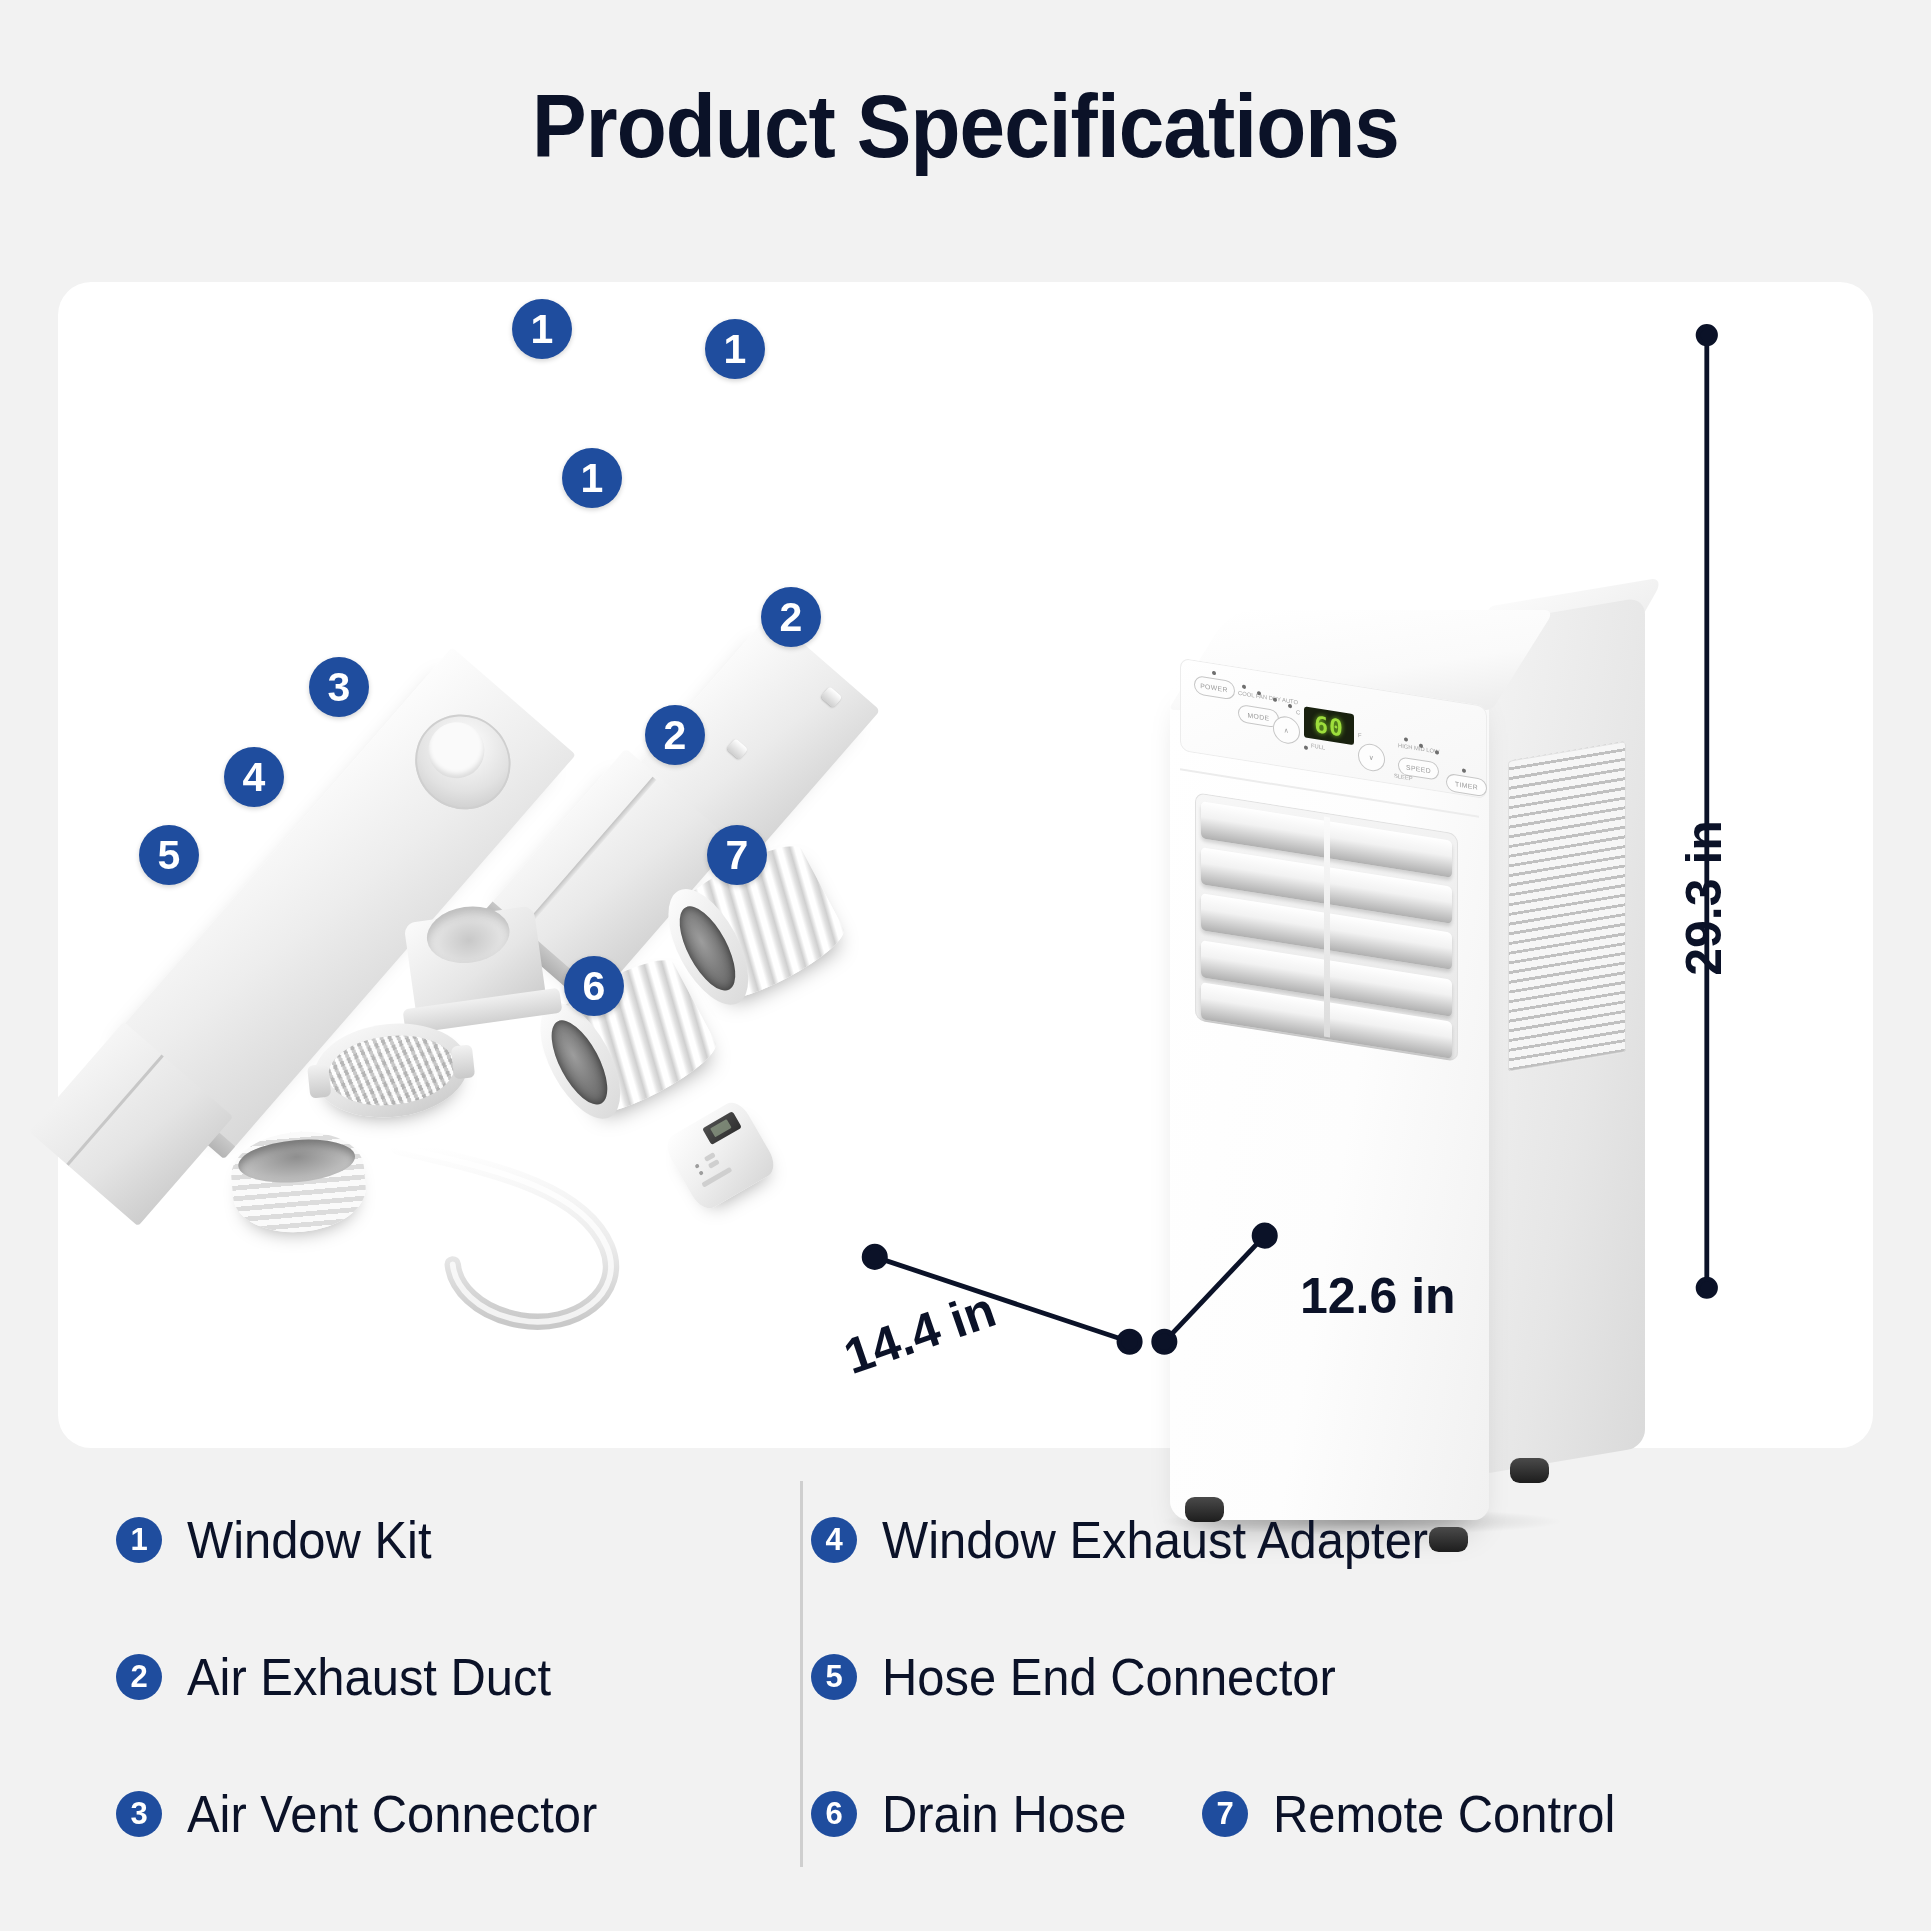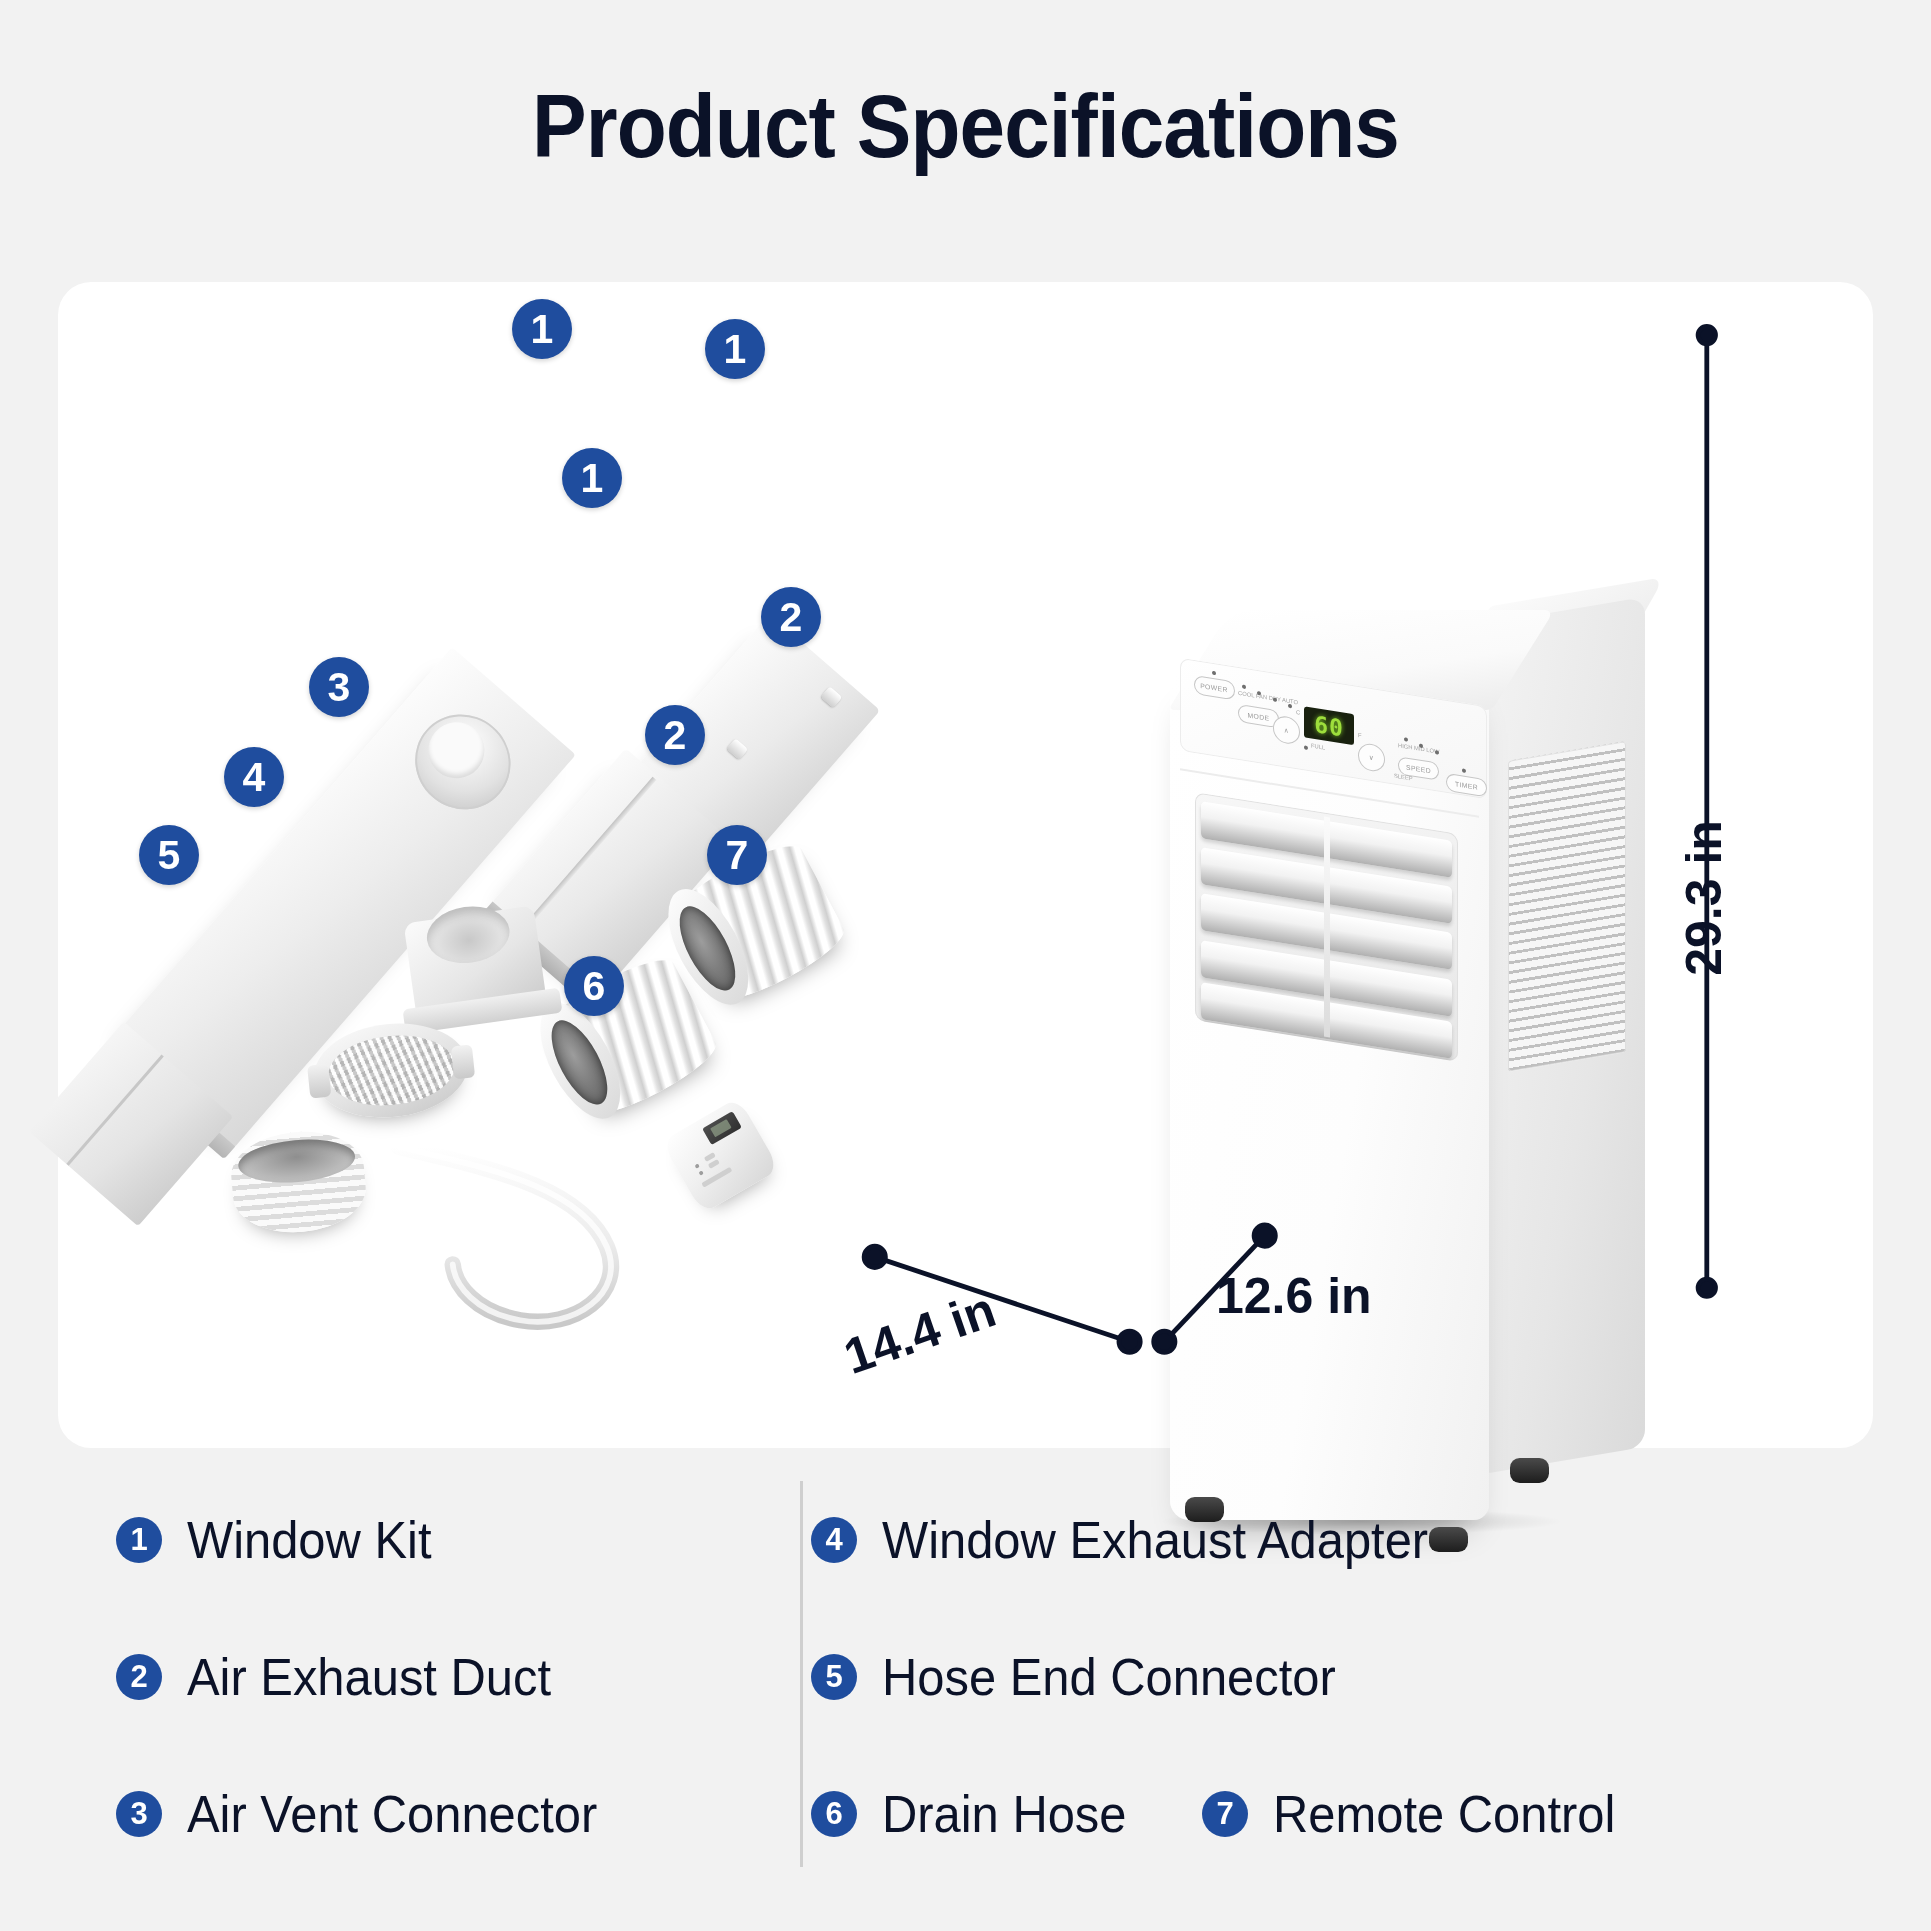--- a/index.html
+++ b/index.html
@@ -337,21 +337,21 @@
   }
 
   
   .dimsvg{position:absolute;left:0;top:0;width:1815px;height:1166px;pointer-events:none;}
   .dimtext{
     position:absolute;color:#0b1228;font-weight:bold;font-size:50px;
     transform-origin:50% 50%;white-space:nowrap;
   }
   .d-h{left:1568px;top:587px;transform:rotate(-90deg);}
   .d-w{left:784px;top:1022px;transform:rotate(-19deg);}
-  .d-d{left:1158px;top:985px;transform:rotate(0deg);}
+  .d-d{left:1242px;top:985px;transform:rotate(0deg);}
 
   
   .legend{
     position:absolute;left:58px;top:1471px;width:1815px;height:415px;
   }
   .legend-col{position:absolute;top:0;width:676px;}
   .col-left{left:58px;}
   .col-right{left:753px;width:1062px;}
   .lrow{
     display:flex;align-items:center;height:137px;

